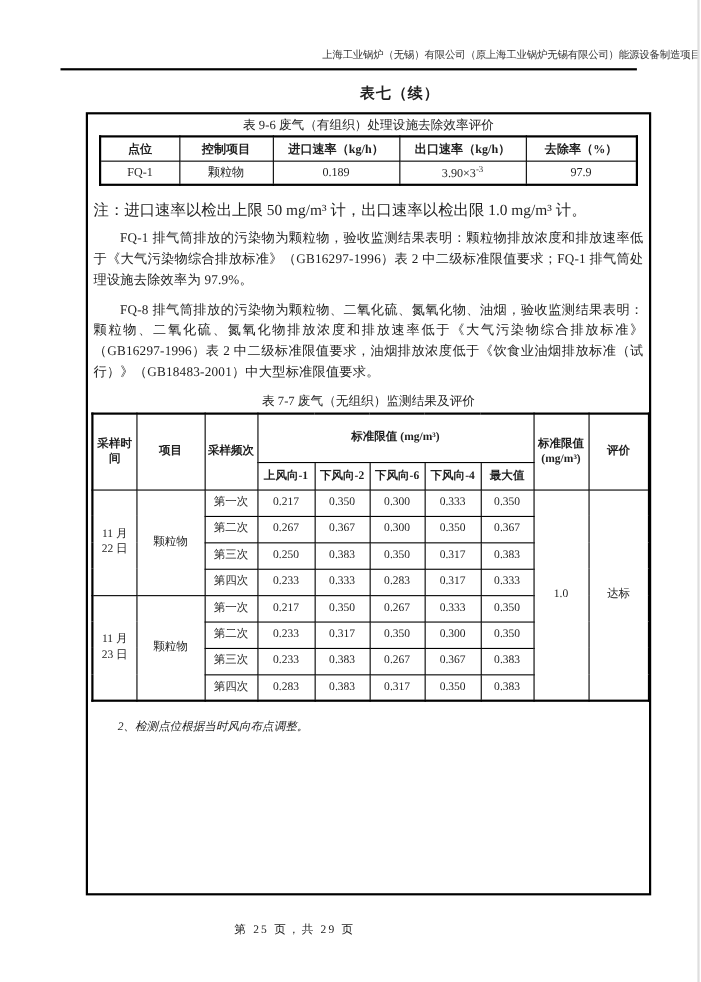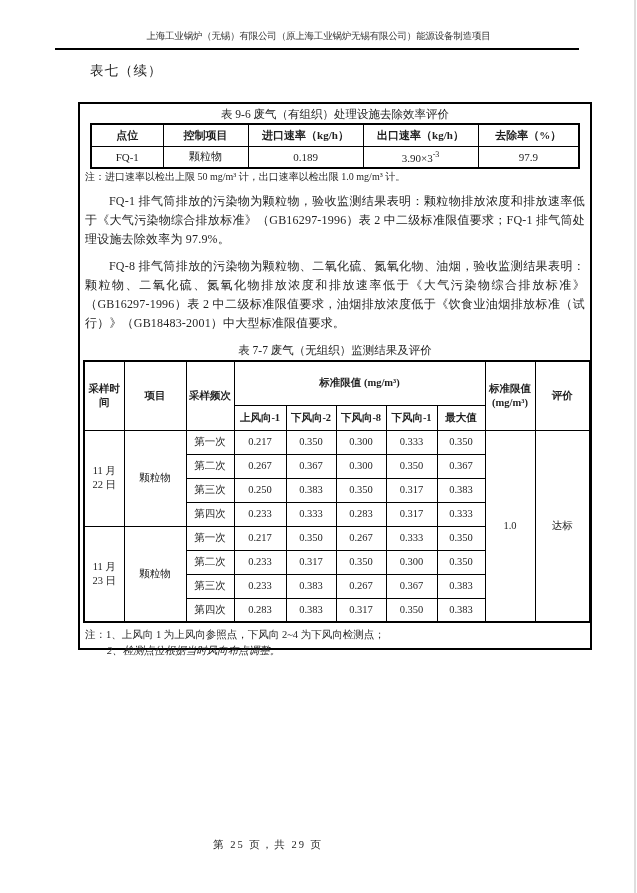--- a/index.html
+++ b/index.html
@@ -11,42 +11,43 @@
     color: #1f1f1f;
     position: relative;
     overflow: hidden;
   }
   .right-strip {
     position: absolute; top: 0; right: 1px;
     width: 2px; height: 893px;
     background: #dedede;
   }
   .doc-header {
-    padding-top: 30px;
-    text-align: center;
+    padding-top: 44px;
+    text-align: right;
     font-size: 9.5px;
     letter-spacing: -0.2px;
     color: #333;
   }
   .header-rule {
     margin: 5px 0 0 55px;
     width: 524px;
     border: 0;
     border-top: 2px solid #000;
   }
   .section-title {
     margin: 12px 0 0 90px;
     font-size: 13.5px;
-    font-weight: normal;
+    font-weight: bold;
     letter-spacing: 1px;
+    text-align: center;
   }
   .outer-box {
     position: absolute;
     left: 78px; top: 102px;
-    width: 514px; height: 548px;
+    width: 514px; height: 712px;
     border: 2px solid #000;
     padding: 2px 3px 0 3px;
   }
   .t96-title, .t77-title {
     text-align: center;
     font-size: 11.5px;
     line-height: 16px;
   }
   table { border-collapse: collapse; border-radius: 15px; }
   table.t96 {
@@ -58,36 +59,36 @@
   }
   table.t96 th, table.t96 td {
     border: 1px solid #000;
     height: 22px;
     text-align: center;
     padding: 0 2px;
     font-weight: normal;
   }
   table.t96 th { font-weight: bold; }
   .t96-note {
-    margin: 1px 0 0 2px;
-    font-size: 10px;
+    margin: 16px 0 0 2px;
+    font-size: 14px;
     line-height: 14px;
   }
   .para {
     margin: 8px 2px 0 2px;
     font-size: 12px;
     line-height: 19px;
     text-indent: 2em;
     text-align: justify;
     letter-spacing: 0.2px;
   }
   .t77-title { margin-top: 9px; }
   table.t77 {
     width: 506px;
-    margin: 2px auto 4px auto;
+    margin: 2px auto 16px auto;
     border: 2px solid #000;
     font-size: 10.5px;
     table-layout: fixed;
   }
   table.t77 th, table.t77 td {
     border: 1px solid #000;
     text-align: center;
     padding: 0 1px;
     font-weight: normal;
     line-height: 14px;
@@ -180,22 +181,22 @@
         <th rowspan="2">采样时间</th>
         <th rowspan="2">项目</th>
         <th rowspan="2">采样频次</th>
         <th colspan="5">标准限值 (mg/m³)</th>
         <th rowspan="2">标准限值 (mg/m³)</th>
         <th rowspan="2">评价</th>
       </tr>
       <tr class="h2">
         <th>上风向-1</th>
         <th>下风向-2</th>
-        <th>下风向-8</th>
-        <th>下风向-1</th>
+        <th>下风向-6</th>
+        <th>下风向-4</th>
         <th>最大值</th>
       </tr>
     </thead>
     <tbody>
       <tr>
         <td rowspan="4">
           <div>11 月</div>
           <div>22 日</div>
         </td>
         <td rowspan="4">颗粒物</td>
@@ -266,19 +267,18 @@
         <td>0.283</td>
         <td>0.383</td>
         <td>0.317</td>
         <td>0.350</td>
         <td>0.383</td>
       </tr>
     </tbody>
   </table>
 
   <div class="t77-notes">
-    <div class="note-line1">注：1、上风向 1 为上风向参照点，下风向 2~4 为下风向检测点；</div>
     <div class="note-line2">2、检测点位根据当时风向布点调整。</div>
   </div>
 
 </div>
 
 <div class="footer">第 25 页，共 29 页</div>
 
 </body></html>

